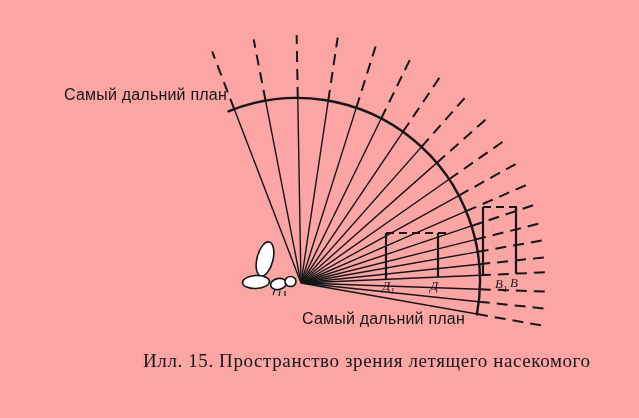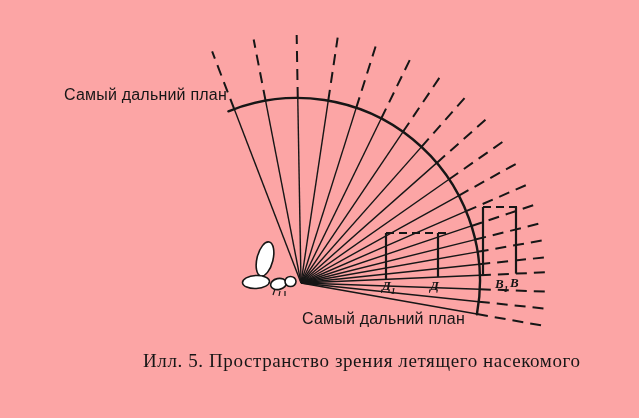--- a/index.html
+++ b/index.html
@@ -12,21 +12,21 @@
   .edge{stroke:var(--ink,#161616);stroke-width:2.2;}
   .edge-dash{stroke:var(--ink,#161616);stroke-width:2;stroke-dasharray:8 5;}
   .bug{fill:#fff;stroke:var(--ink,#161616);stroke-width:1.6;}
   .legs{fill:none;stroke:var(--ink,#161616);stroke-width:1.2;}
   .lbl{position:absolute;font-size:16px;letter-spacing:0.2px;white-space:nowrap;}
   .lbl-top{left:64px;top:86px;}
   .lbl-bottom{left:302px;top:310px;}
   .caption{position:absolute;left:143px;top:350px;font-family:"Liberation Serif",serif;
            font-size:19px;letter-spacing:0.6px;white-space:nowrap;}
   .olbl{position:absolute;font-family:"Liberation Serif",serif;font-style:italic;
-        font-size:13px;white-space:nowrap;font-weight:bold;}
+        font-size:13px;white-space:nowrap;}
   .olbl sub{font-size:9px;}
   .ol-d1{left:382px;top:278px;} .ol-d{left:430px;top:278px;}
   .ol-v1{left:495px;top:276px;} .ol-v{left:510px;top:275px;}
 </style>
 </head>
 <body>
 
 <div class="stage">
   <svg id="diagram" width="639" height="418" viewBox="0 0 639 418">
       <line x1="301" y1="283" x2="476.9940390863393" y2="314.0324975347818" class="ray"></line>
@@ -88,14 +88,14 @@
   <div class="lbl lbl-bottom">Самый дальний план</div>
 
   <div class="olbl ol-d1"><span>Д</span><sub>1</sub></div>
 
   <div class="olbl ol-d">Д</div>
 
   <div class="olbl ol-v1"><span>В</span><sub>1</sub></div>
 
   <div class="olbl ol-v">В</div>
 
-  <div class="caption">Илл. 5. Пространство зрения летящего насекомого</div>
+  <div class="caption">Илл. 15. Пространство зрения летящего насекомого</div>
 </div>
 
 </body></html>

